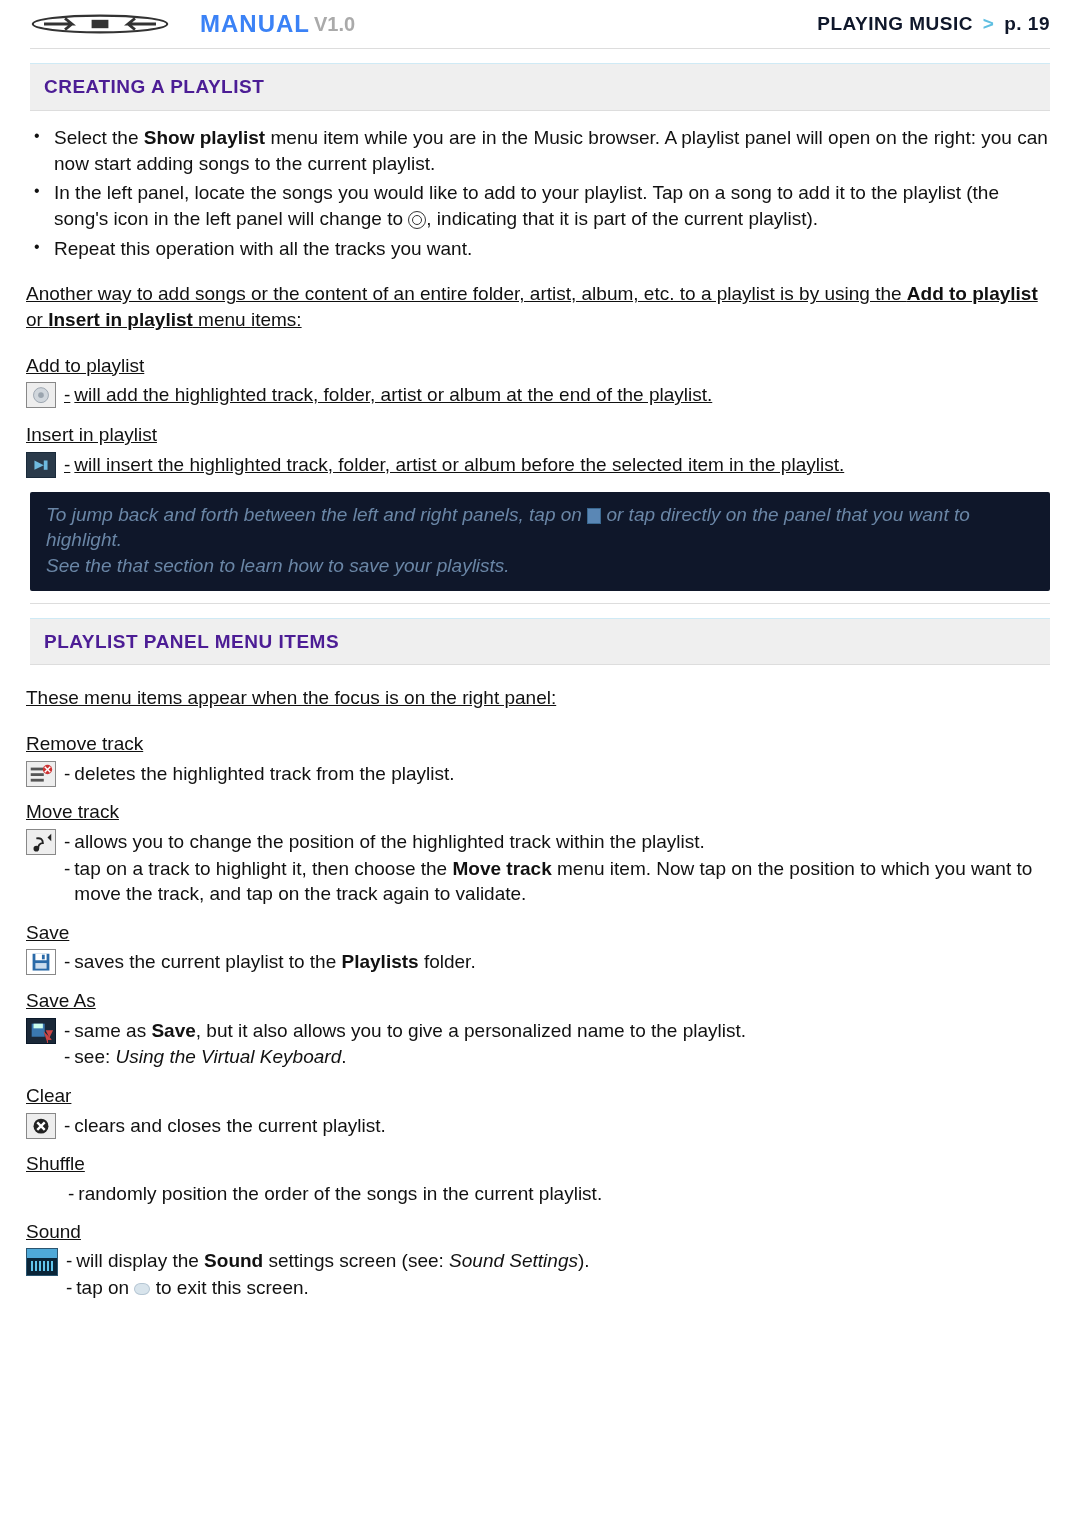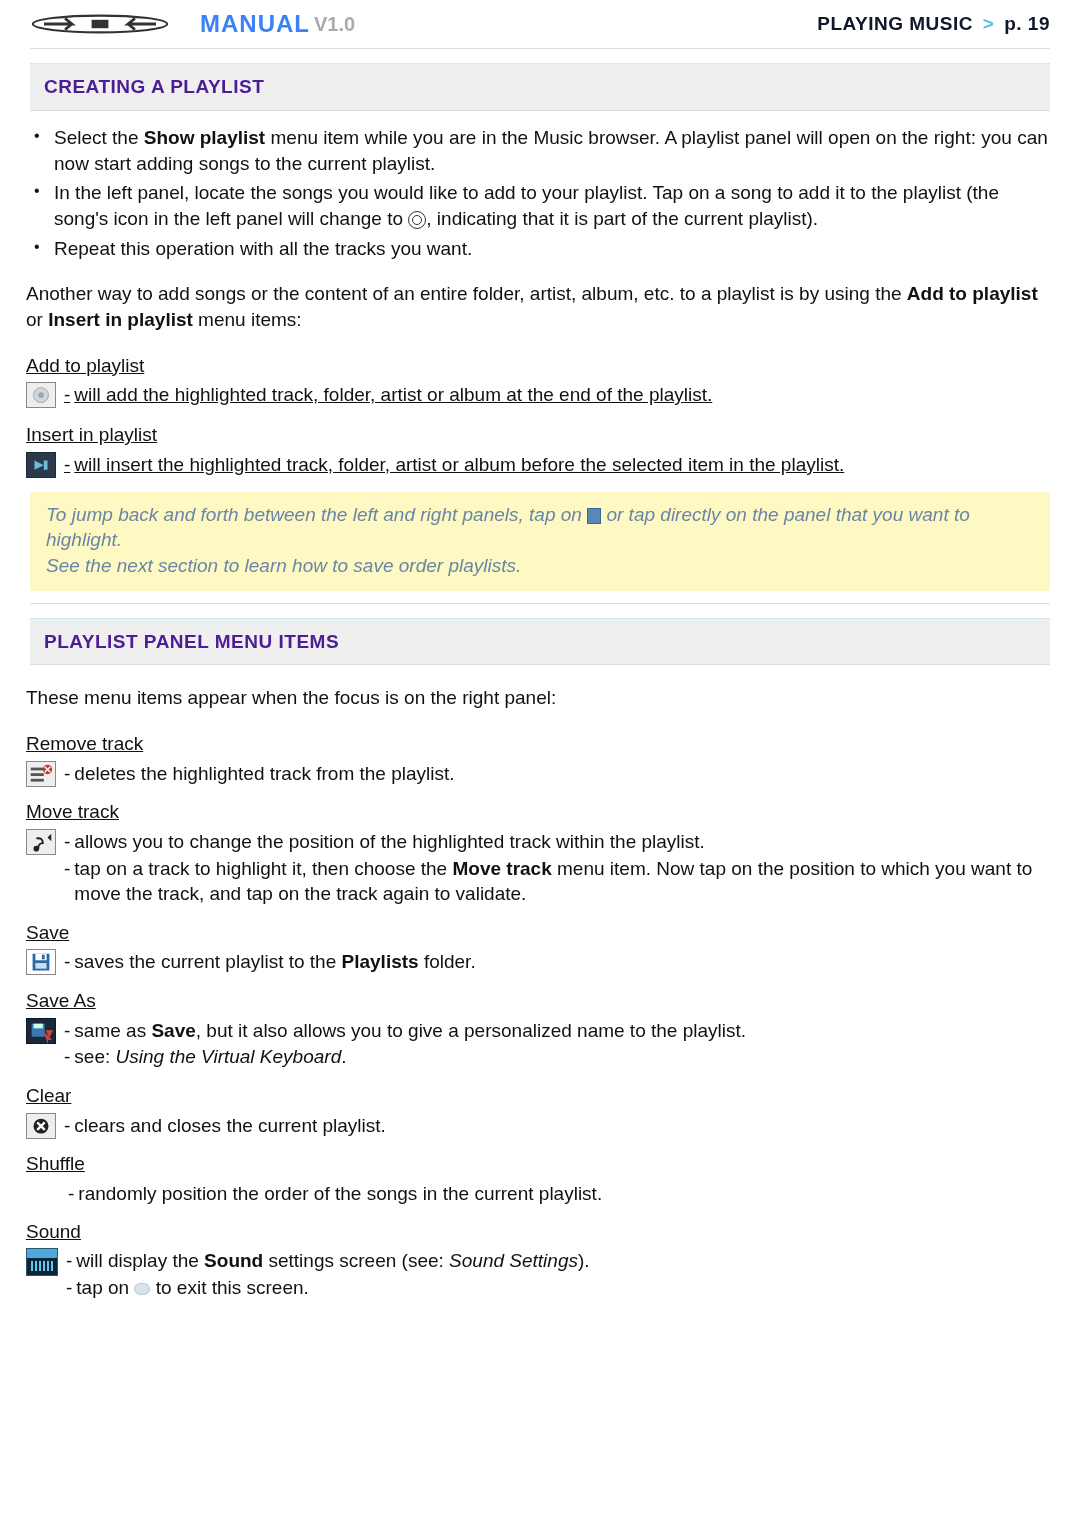--- a/index.html
+++ b/index.html
@@ -47,21 +47,21 @@
     letter-spacing:0.5px;
     border-top:1px solid #cfeaf5;
     border-bottom:1px solid #cfeaf5;
     font-size:19px;
   }
   .section-bar + .thin-rule { margin-top:-1px;}
   .content { padding: 0 26px; }
   ul.bullets { list-style:none; margin:12px 0 14px 0; }
   ul.bullets > li { position:relative; padding-left:28px; margin-bottom:4px; }
   ul.bullets > li::before { content:"•"; position:absolute; left:8px; top:0; font-size:16px;}
-  .para { margin:20px 0; }
+  .para { margin:20px 0;text-decoration:underline; }
   b { font-weight:700; }
   .mini-icon {
     display:inline-block;
     width:30px; height:26px;
     vertical-align:middle;
     border:1px solid #888;
     background:#eee;
     position:relative;
     margin-right:8px;
   }
@@ -76,21 +76,21 @@
     display:inline-block; width:18px; height:18px; vertical-align:middle;
     border:1px solid #333; border-radius:50%;
     position:relative; background:#fff;
   }
   .inline-icon-circle::before {
     content:""; position:absolute; inset:3px; border:1px solid #333; border-radius:50%;
     background:#fff;
   }
   .tip-box {
     margin:12px 30px;
-    background:#fef9c3;
+    background:#0f172a;
     padding:10px 16px 12px 16px;
     font-style:italic;
     color:#6a86a6;
     border-radius:2px;
     font-size:19px;
     line-height:1.35;
   }
   .tip-box .small-swap {
     display:inline-block; width:14px; height:16px; background:#5a87b5;
     vertical-align:middle; border:1px solid #3a6890;
@@ -173,21 +173,21 @@
         </svg>
     </span>
     <div class="desc-text-wrap">
       <span class="dash">-</span><span>will insert the highlighted track, folder, artist or album before the selected item in the playlist.</span>
     </div>
   </div>
 </div>
 
 <div class="tip-box">
   <span>To jump back and forth between the left and right panels, tap on </span><span class="small-swap"></span><span> or tap directly on the panel that you want to highlight.</span><br>
-  <span>See the next section to learn how to save order playlists.</span>
+  <span>See the that section to learn how to save your playlists.</span>
 </div>
 
 <hr class="thin-rule">
 <div class="section-bar">PLAYLIST PANEL MENU ITEMS</div>
 <hr class="thin-rule">
 
 <div class="content">
   <p class="para">These menu items appear when the focus is on the right panel:</p>
 
   <div class="item-block">

